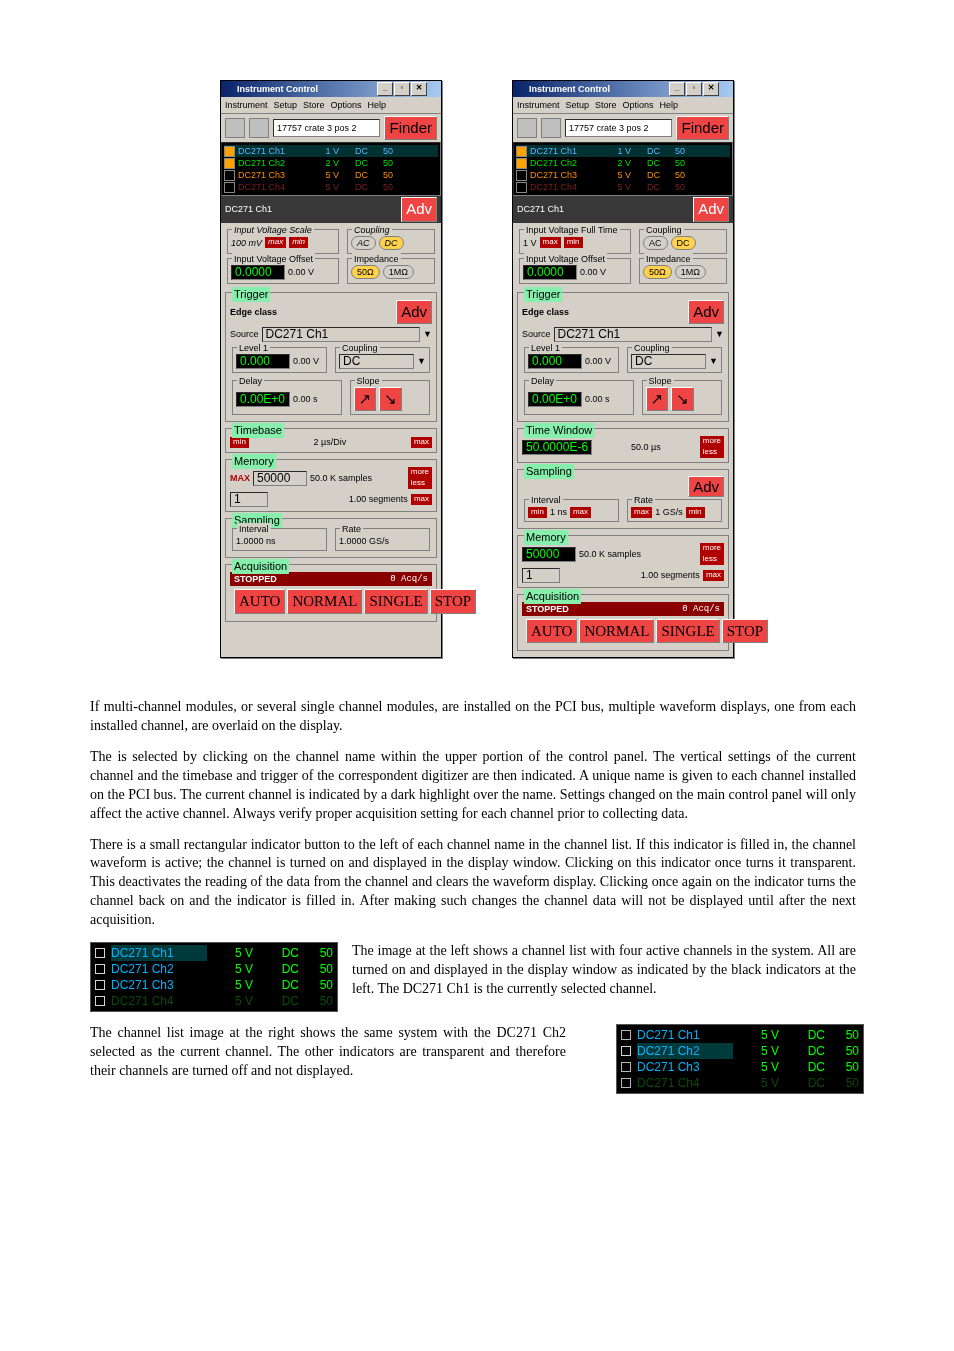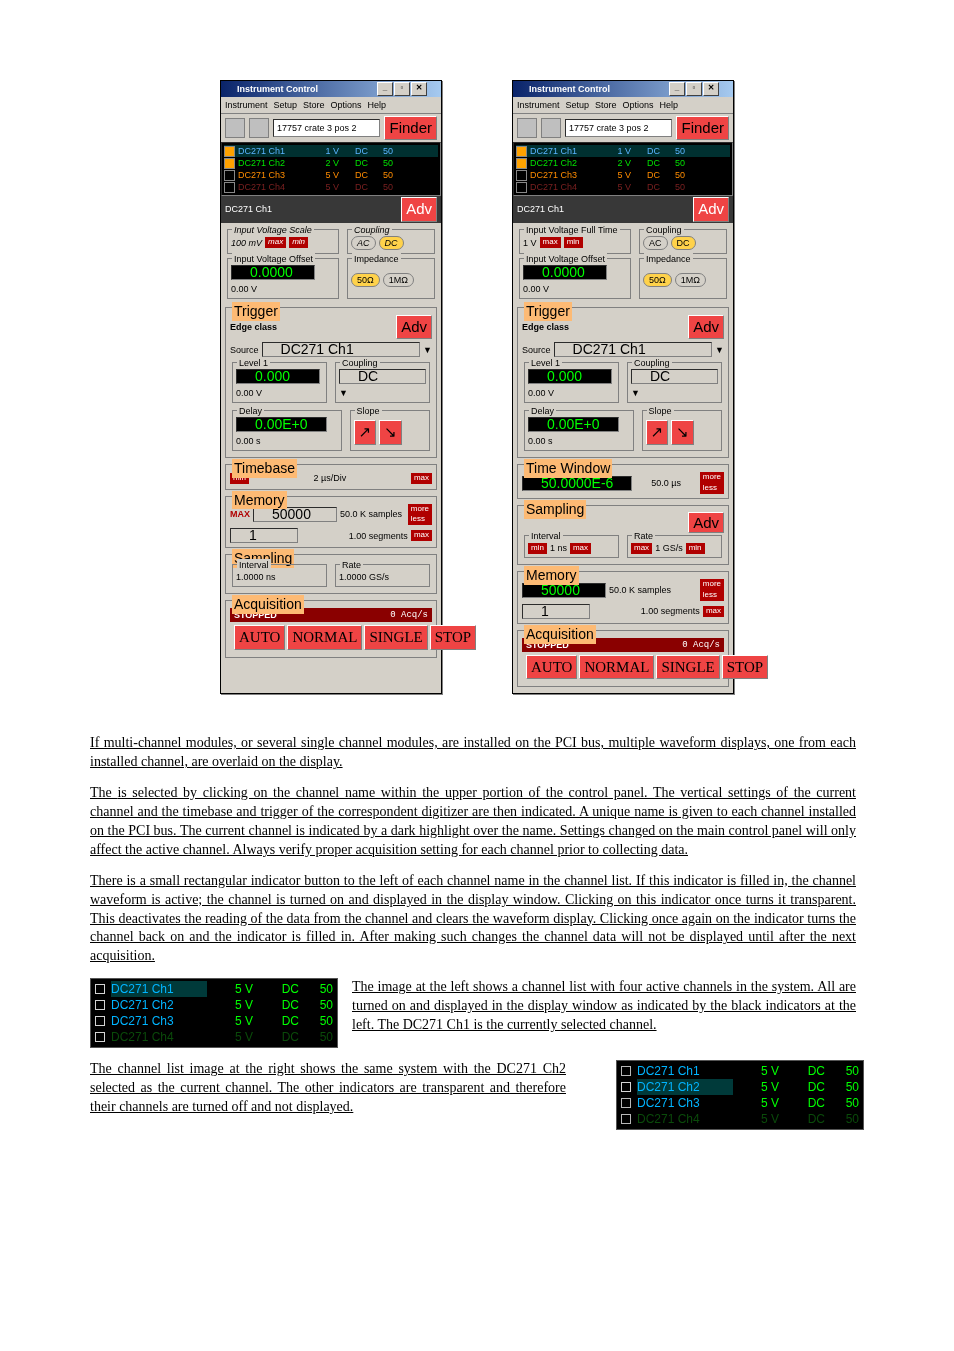--- a/index.html
+++ b/index.html
@@ -70,52 +70,52 @@
   .ch-v  { width:32px; text-align:right; }
   .ch-cp { width:26px; text-align:right; }
   .ch-im { width:22px; text-align:right; }
 
   .sel-ch-row { display:flex; align-items:center; background:#383838; color:#fff; padding:1px 4px; }
   .sel-ch-row .grow { flex:1; }
   .group {
     position:relative; border:1px solid #808080; margin:6px 4px; padding:7px 4px 4px 4px;
   }
   .group-title {
-    position:absolute; top:-6px; left:6px; background:#fdba74; padding:0 2px; font-size:14px;text-align:center;
+    position:absolute; top:-6px; left:6px; background:#86efac; padding:0 2px; font-size:11px;text-align:center;
   }
   .subgroup {
     position:relative; border:1px solid #808080; margin:2px 2px; padding:6px 3px 3px 3px;
     display:flex; align-items:center; gap:3px; flex-wrap:wrap;
   }
   .subgroup-title {
     position:absolute; top:-6px; left:4px; background:#d4d0c8; padding:0 2px; font-size:9px;
   }
   .vfield {
-    background:#000; color:#0f0; border:1px inset #808080; padding:0 18px; min-width:46px; height:13px; line-height:13px;
-    font-size:14px;
+    background:#000; color:#0f0; border:1px inset #808080; padding:0 3px; min-width:46px; height:13px; line-height:13px;
+    font-size:12px;
   }
   .vfield.light { background:#d4d0c8; color:#000; border:1px inset #808080; }
   .pill {
     display:inline-block; border:1px solid #808080; border-radius:8px; padding:0 5px;
     background:#d4d0c8;
     font-size:9px;
   }
   .pill.sel { background:#ffd24a; }
   .redchip { background:#b00000; color:#fff; font-size:8px; padding:0 3px; }
   .status-stopped {
     background:#8a0000; color:#fff; padding:1px 4px; display:flex; font-weight:bold;
   }
   .status-stopped .r { margin-left:auto; font-weight:normal;font-family:Liberation Mono, monospace; }
   .btn-row { display:flex; gap:2px; padding:3px 4px; }
   .btn-row .mini-btn { flex:1; text-align:center;font-family:Liberation Serif, serif; }
   .twocol { display:flex; gap:4px; }
   .twocol > * { flex:1; }
 
   
-  p { margin: 0 8px 12px 0; text-align: justify; text-decoration: underline; }
+  p { margin: 0 8px 12px 0; text-align: justify; }
 
   
   .chlist {
     background:#000;
     color:#0f0;
     font-family: "MS Sans Serif", Tahoma, Arial, sans-serif;
     font-size: 12px;
     padding:2px;
     border:1px solid #555;
     display:inline-block;

